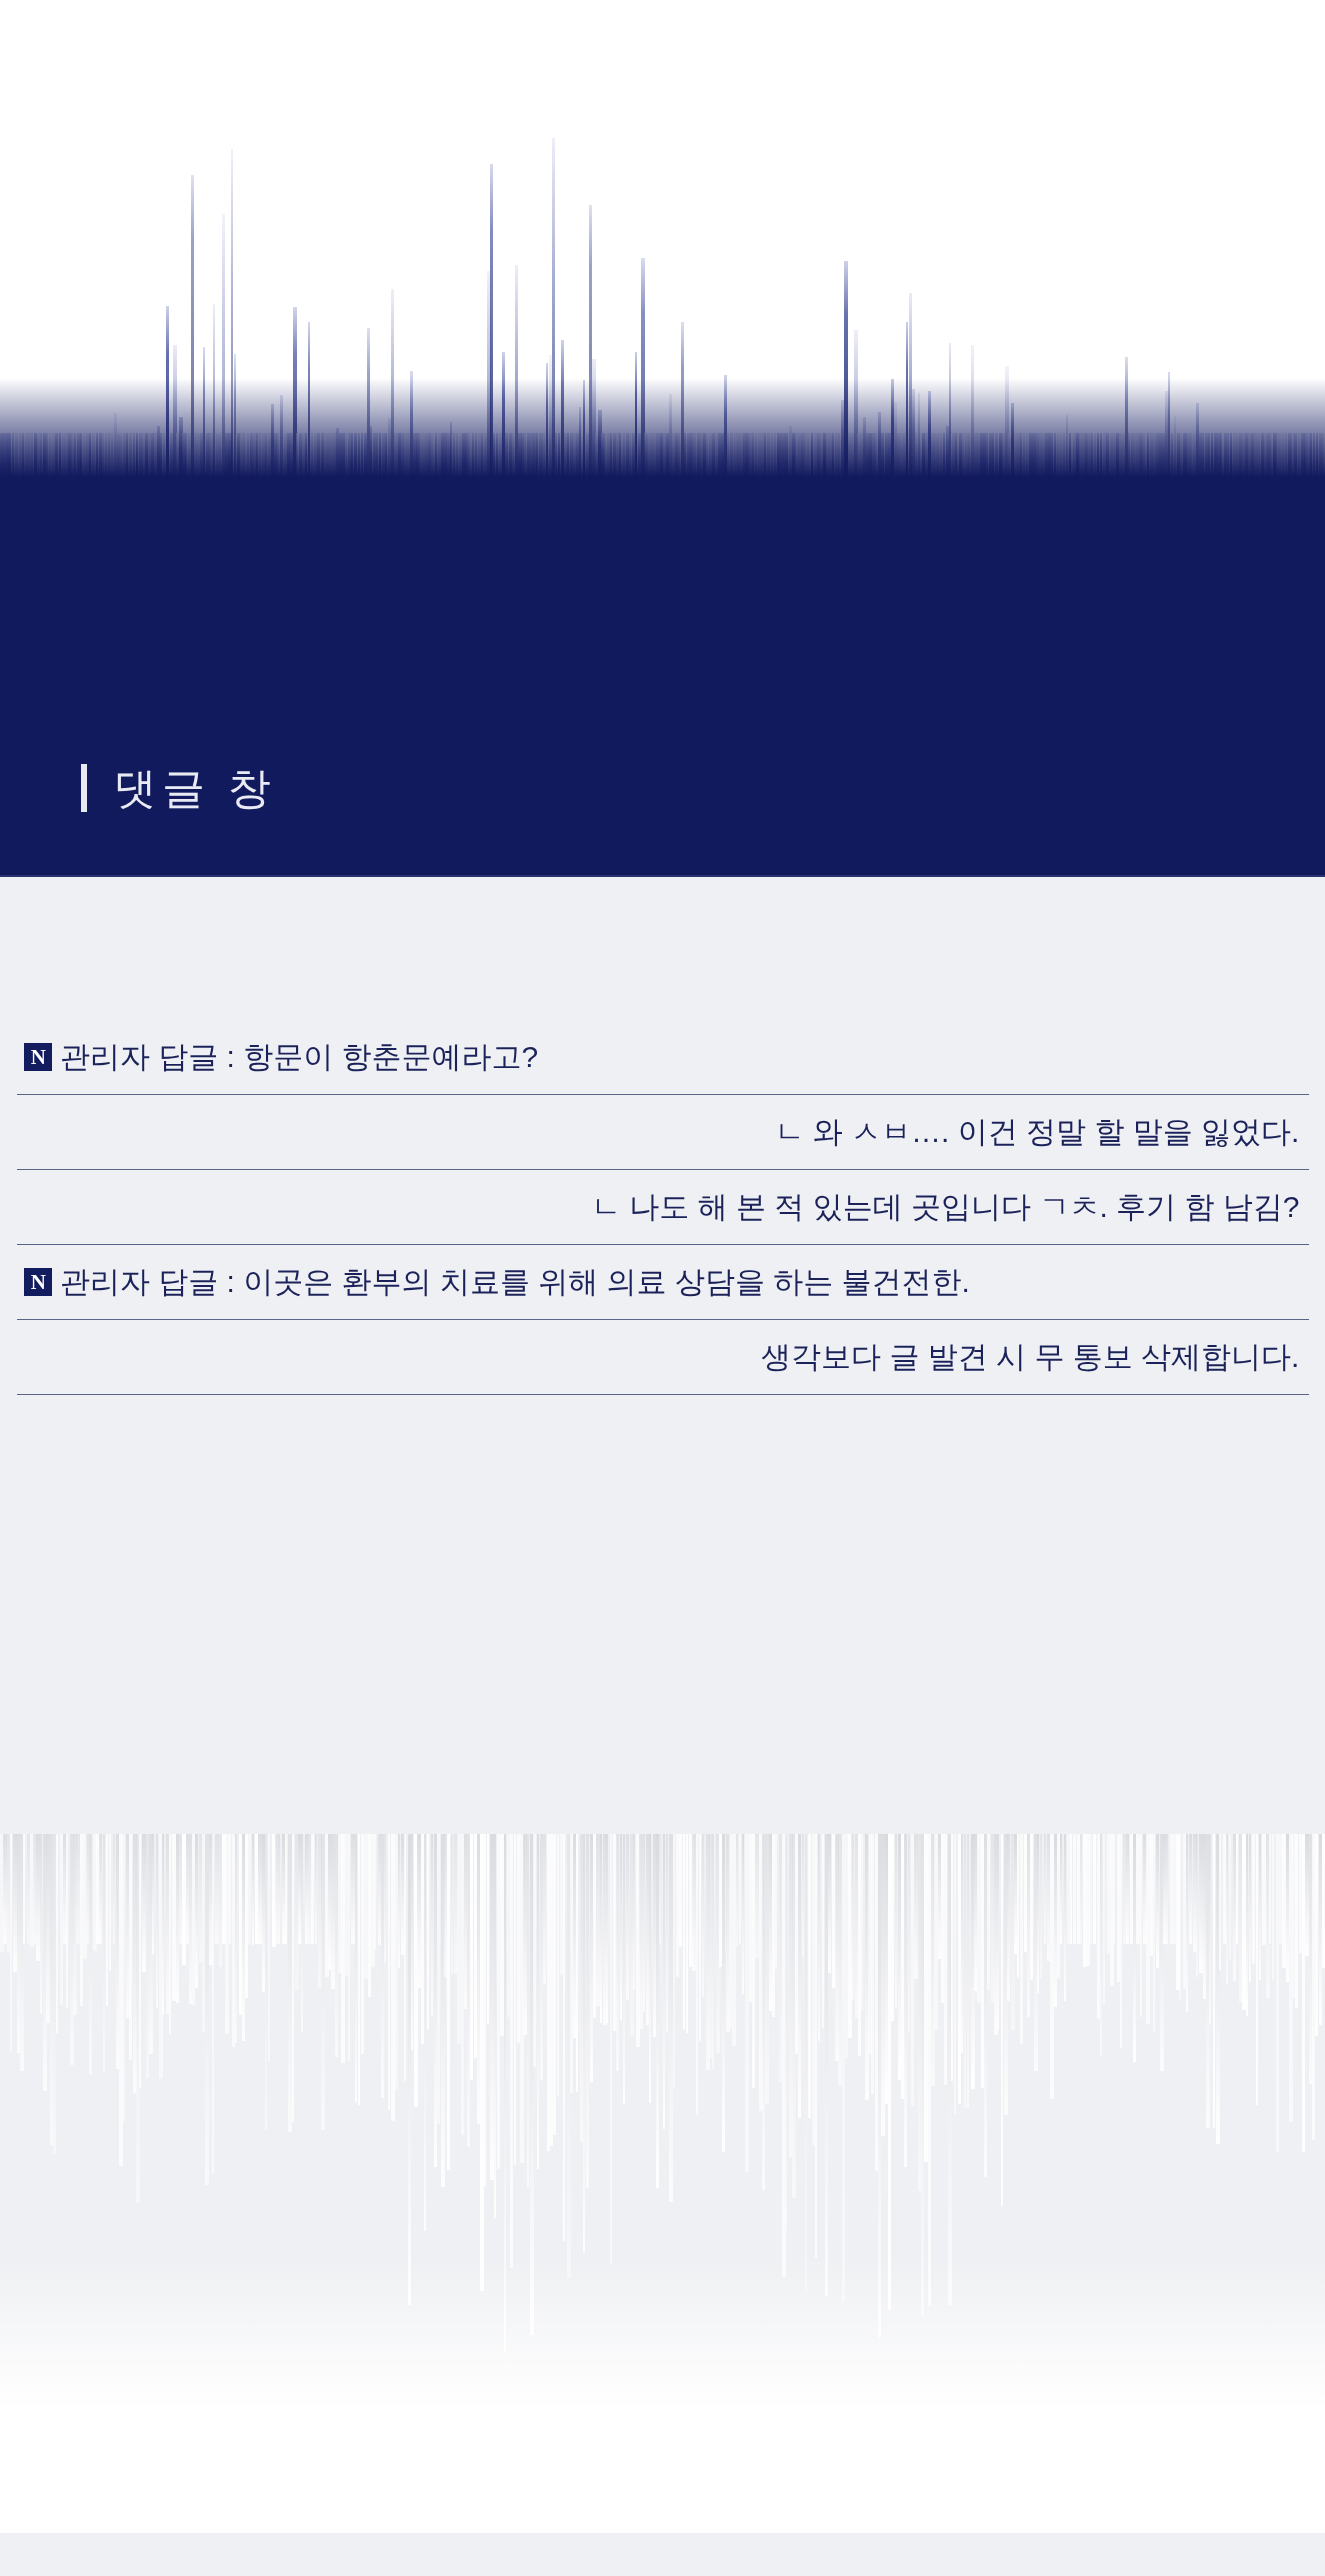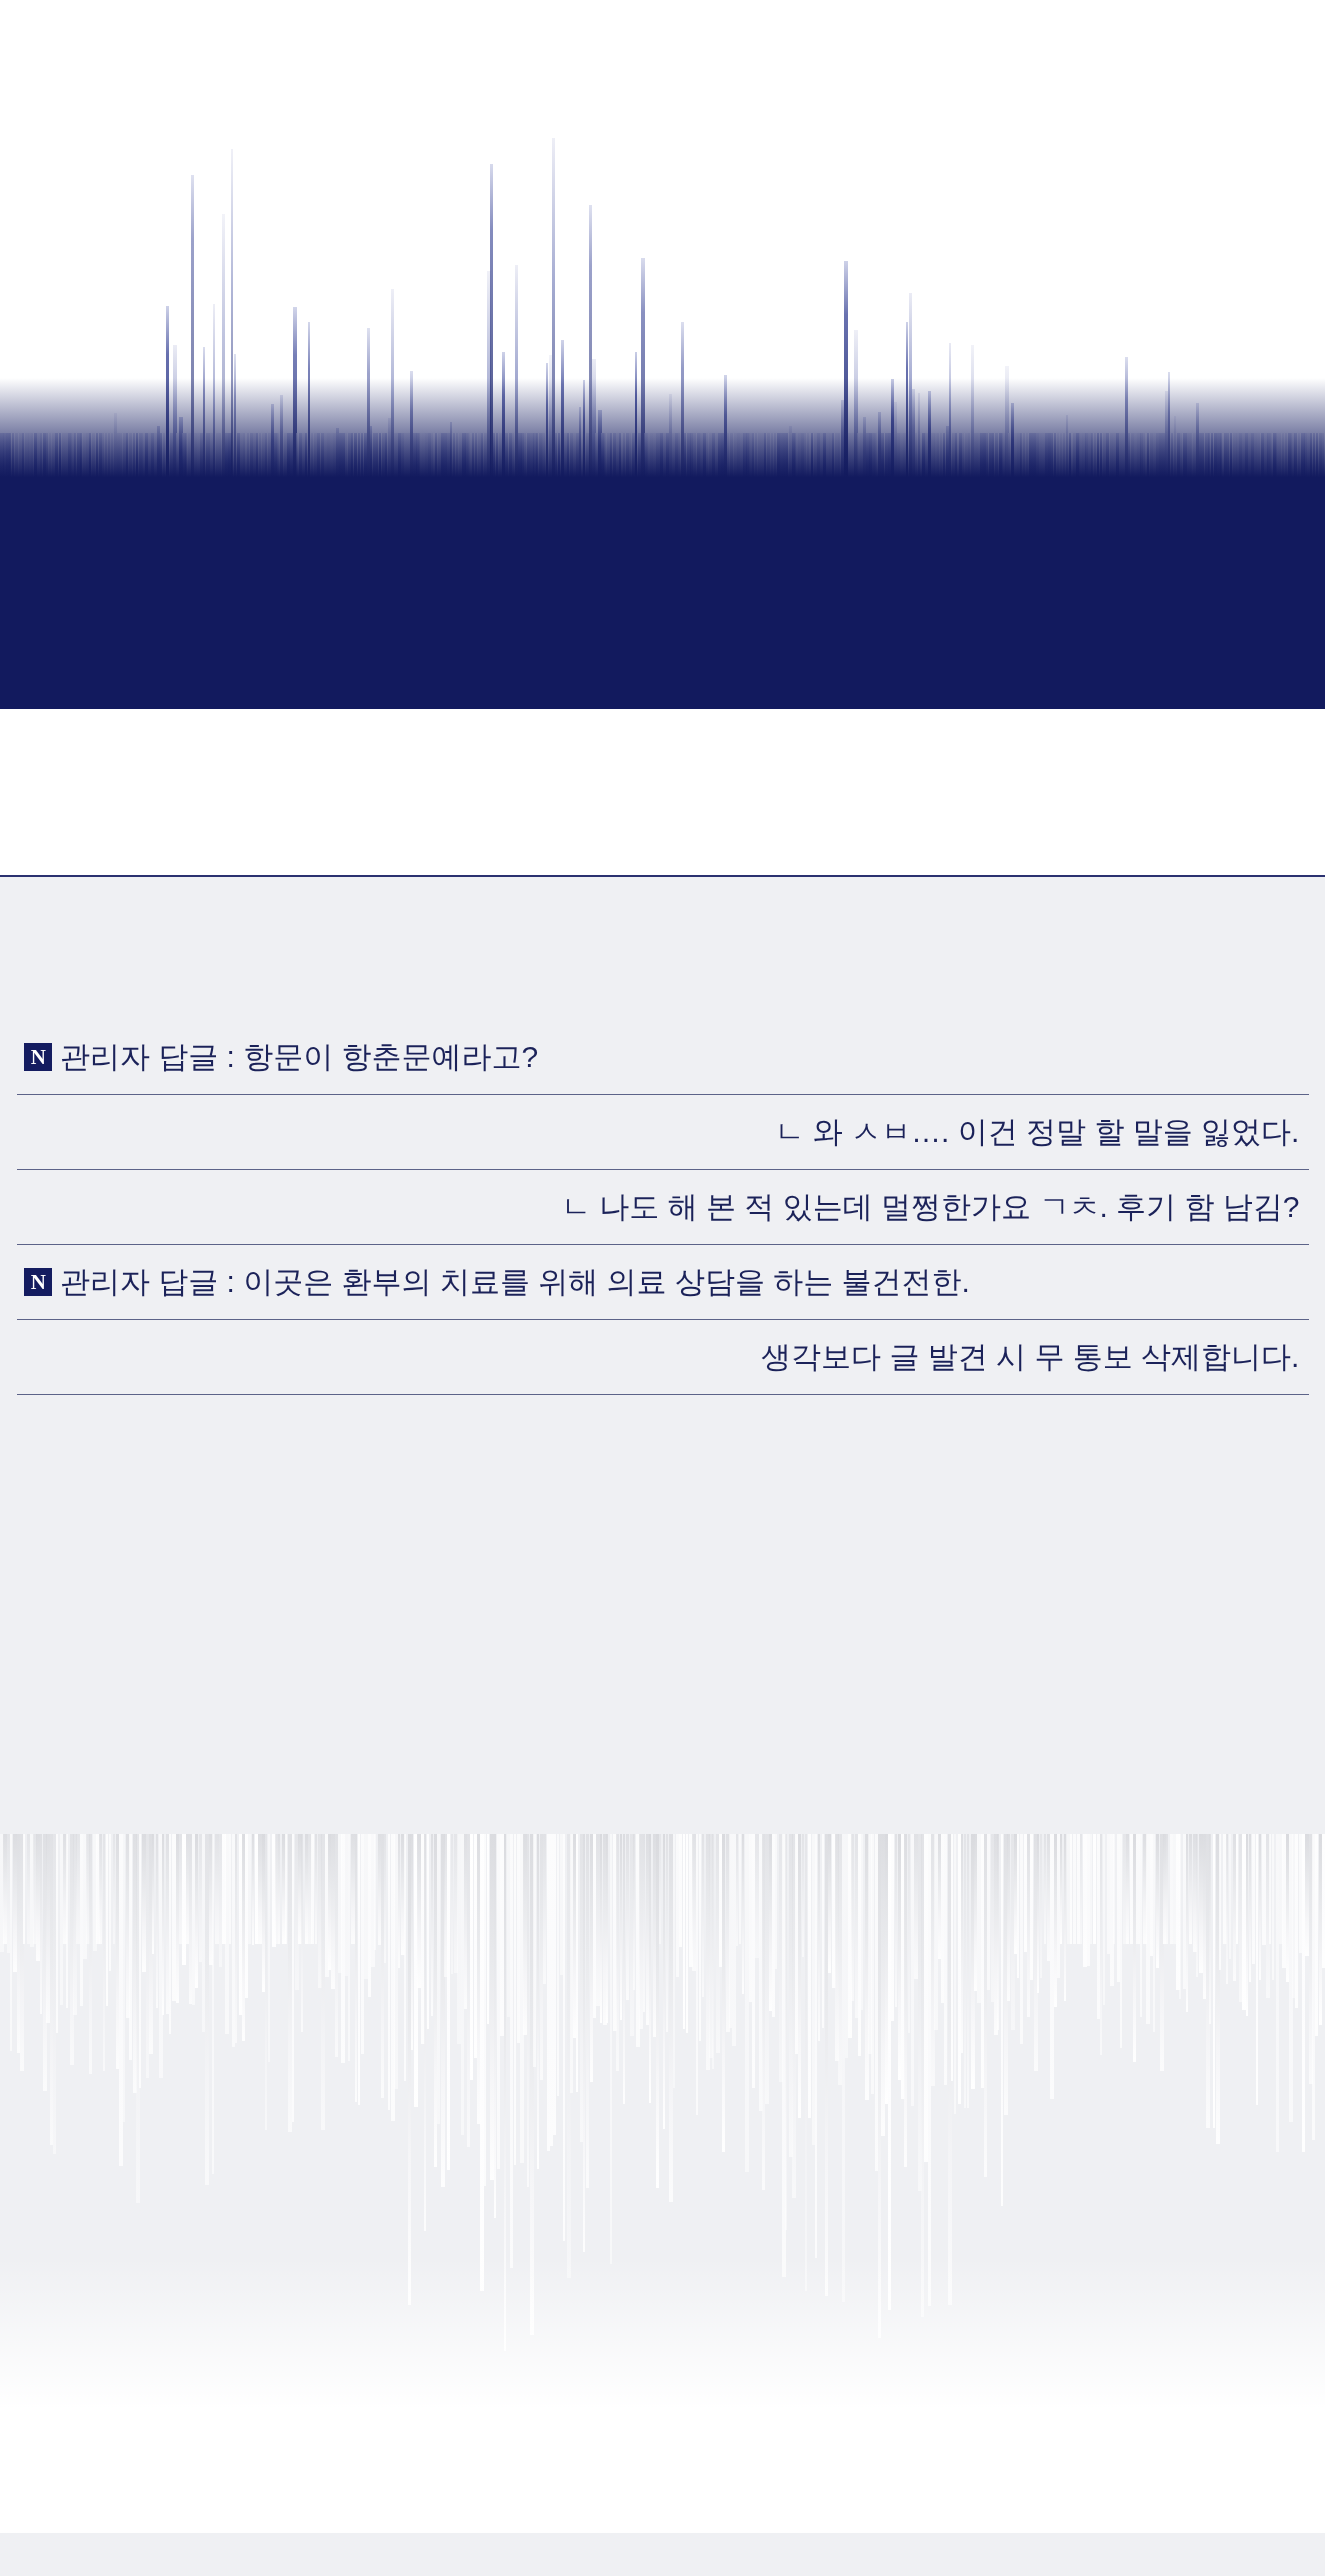--- a/index.html
+++ b/index.html
@@ -528,39 +528,45 @@
         <div class="bar" style="left: 1307px; height: 276px; width: 2.7px; opacity: 0.96;"></div>
         <div class="bar dark" style="left: 1310px; height: 276px; width: 2.2px; opacity: 0.88;"></div>
         <div class="bar dark" style="left: 1313px; height: 276px; width: 1.9px; opacity: 0.74;"></div>
         <div class="bar dark" style="left: 1316px; height: 276px; width: 2.3px; opacity: 0.81;"></div>
         <div class="bar dark" style="left: 1319px; height: 276px; width: 3.7px; opacity: 0.58;"></div>
         <div class="bar" style="left: 1322px; height: 276px; width: 2.4px; opacity: 0.99;"></div>
         <div style="position: absolute; left: 0px; bottom: 0px; width: 1325px; height: 331px; background: linear-gradient(to top, rgb(18, 26, 94) 0%, rgb(18, 26, 94) 70%, rgba(18, 26, 94, 0) 100%);"></div>
       </div>
   </div>
 
+  <div class="header-band">
+    <div class="header-inner">
+      <span class="hbar"></span>
+      <span class="header-title">댓글 창</span>
+    </div>
+  </div>
   <div class="header-rule"></div>
 
   <div class="body-area">
 
     <div class="comments" id="comment-list">
         <div class="crow first">
           <div class="crow-inner left">
             <span class="badge-n">N</span>
             <span class="ctext">관리자 답글 : 항문이 항춘문예라고?</span>
           </div>
         </div>
         <div class="crow">
           <div class="crow-inner right">
             <span class="ctext">ㄴ 와 ㅅㅂ…. 이건 정말 할 말을 잃었다.</span>
           </div>
         </div>
         <div class="crow">
           <div class="crow-inner right">
-            <span class="ctext">ㄴ 나도 해 본 적 있는데 멀쩡한가요 ㄱㅊ. 후기 함 남김?</span>
+            <span class="ctext">ㄴ 나도 해 본 적 있는데 곳입니다 ㄱㅊ. 후기 함 남김?</span>
           </div>
         </div>
         <div class="crow">
           <div class="crow-inner left">
             <span class="badge-n">N</span>
             <span class="ctext">관리자 답글 : 이곳은 환부의 치료를 위해 의료 상담을 하는 불건전한.</span>
           </div>
         </div>
         <div class="crow">
           <div class="crow-inner right">

